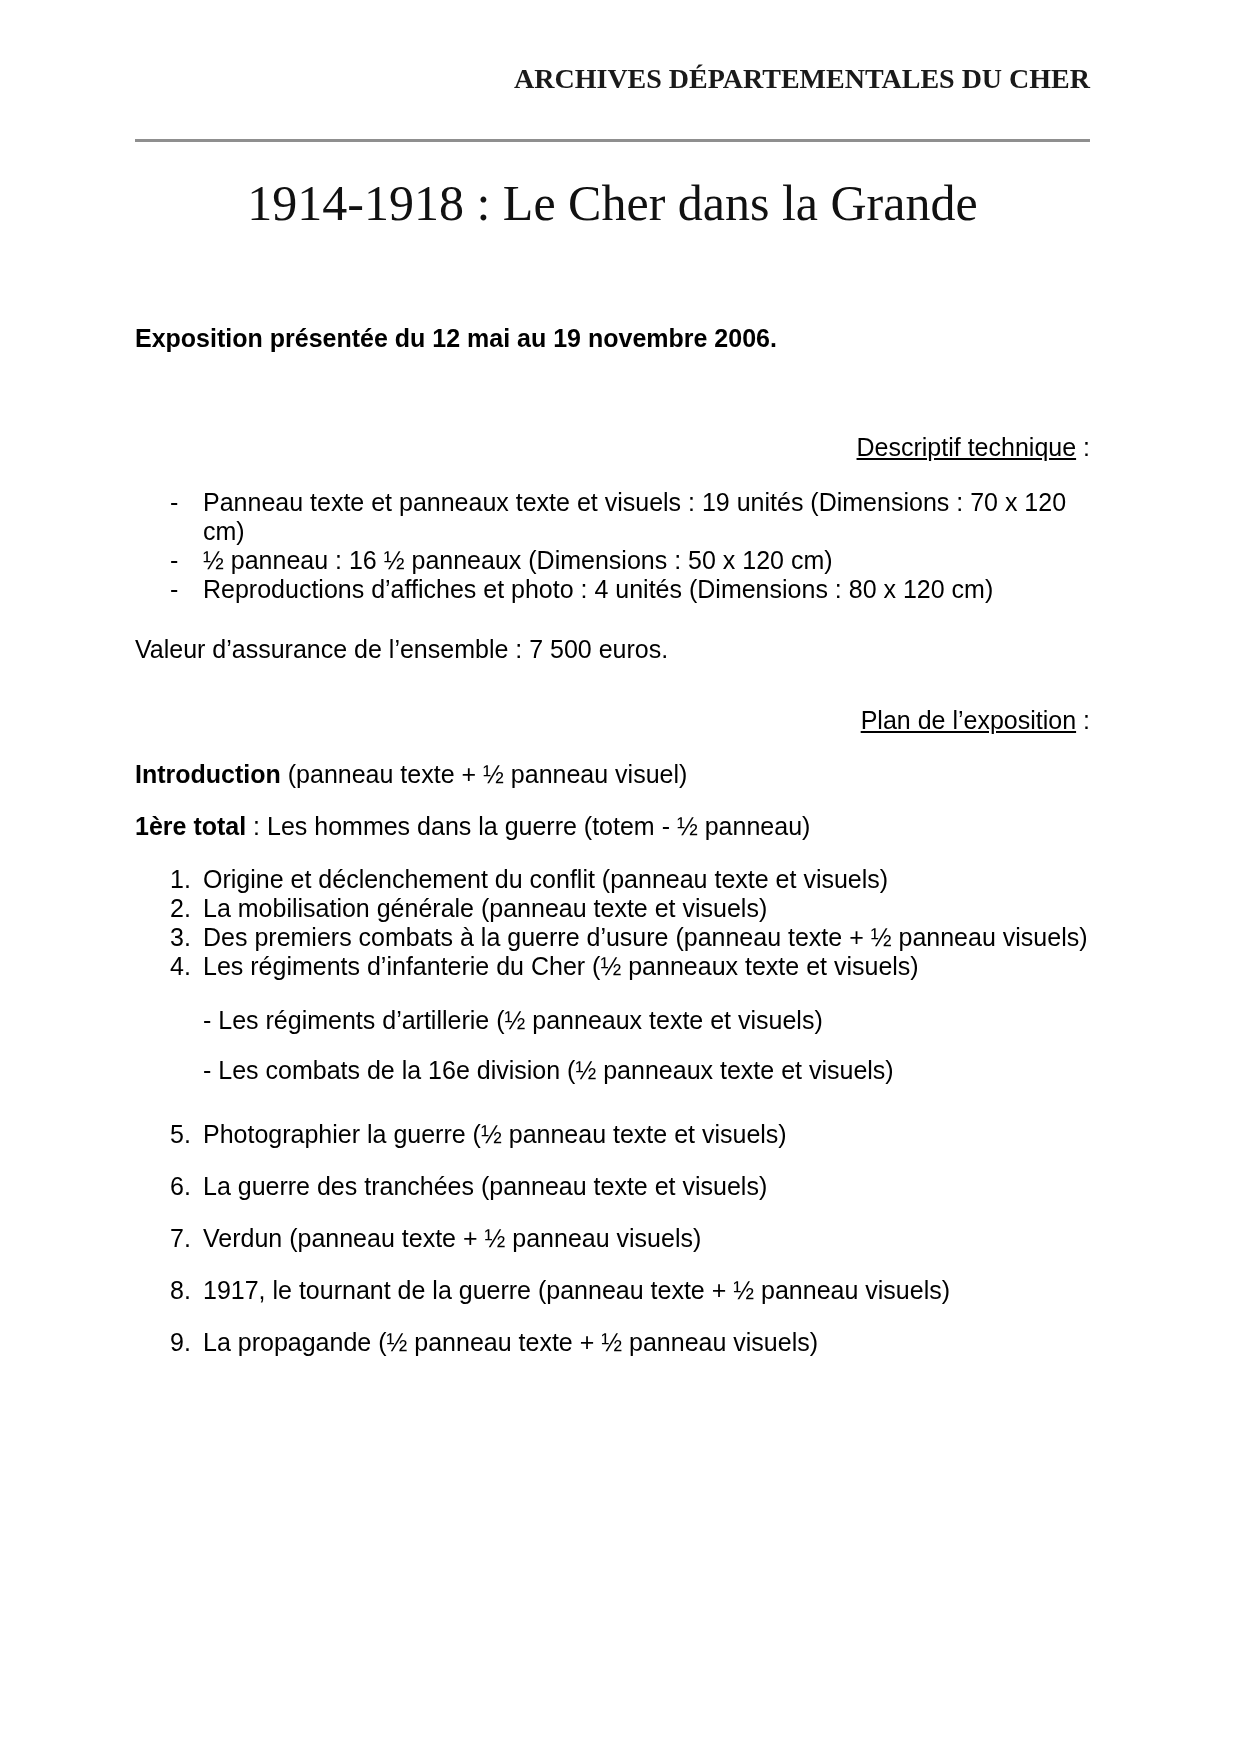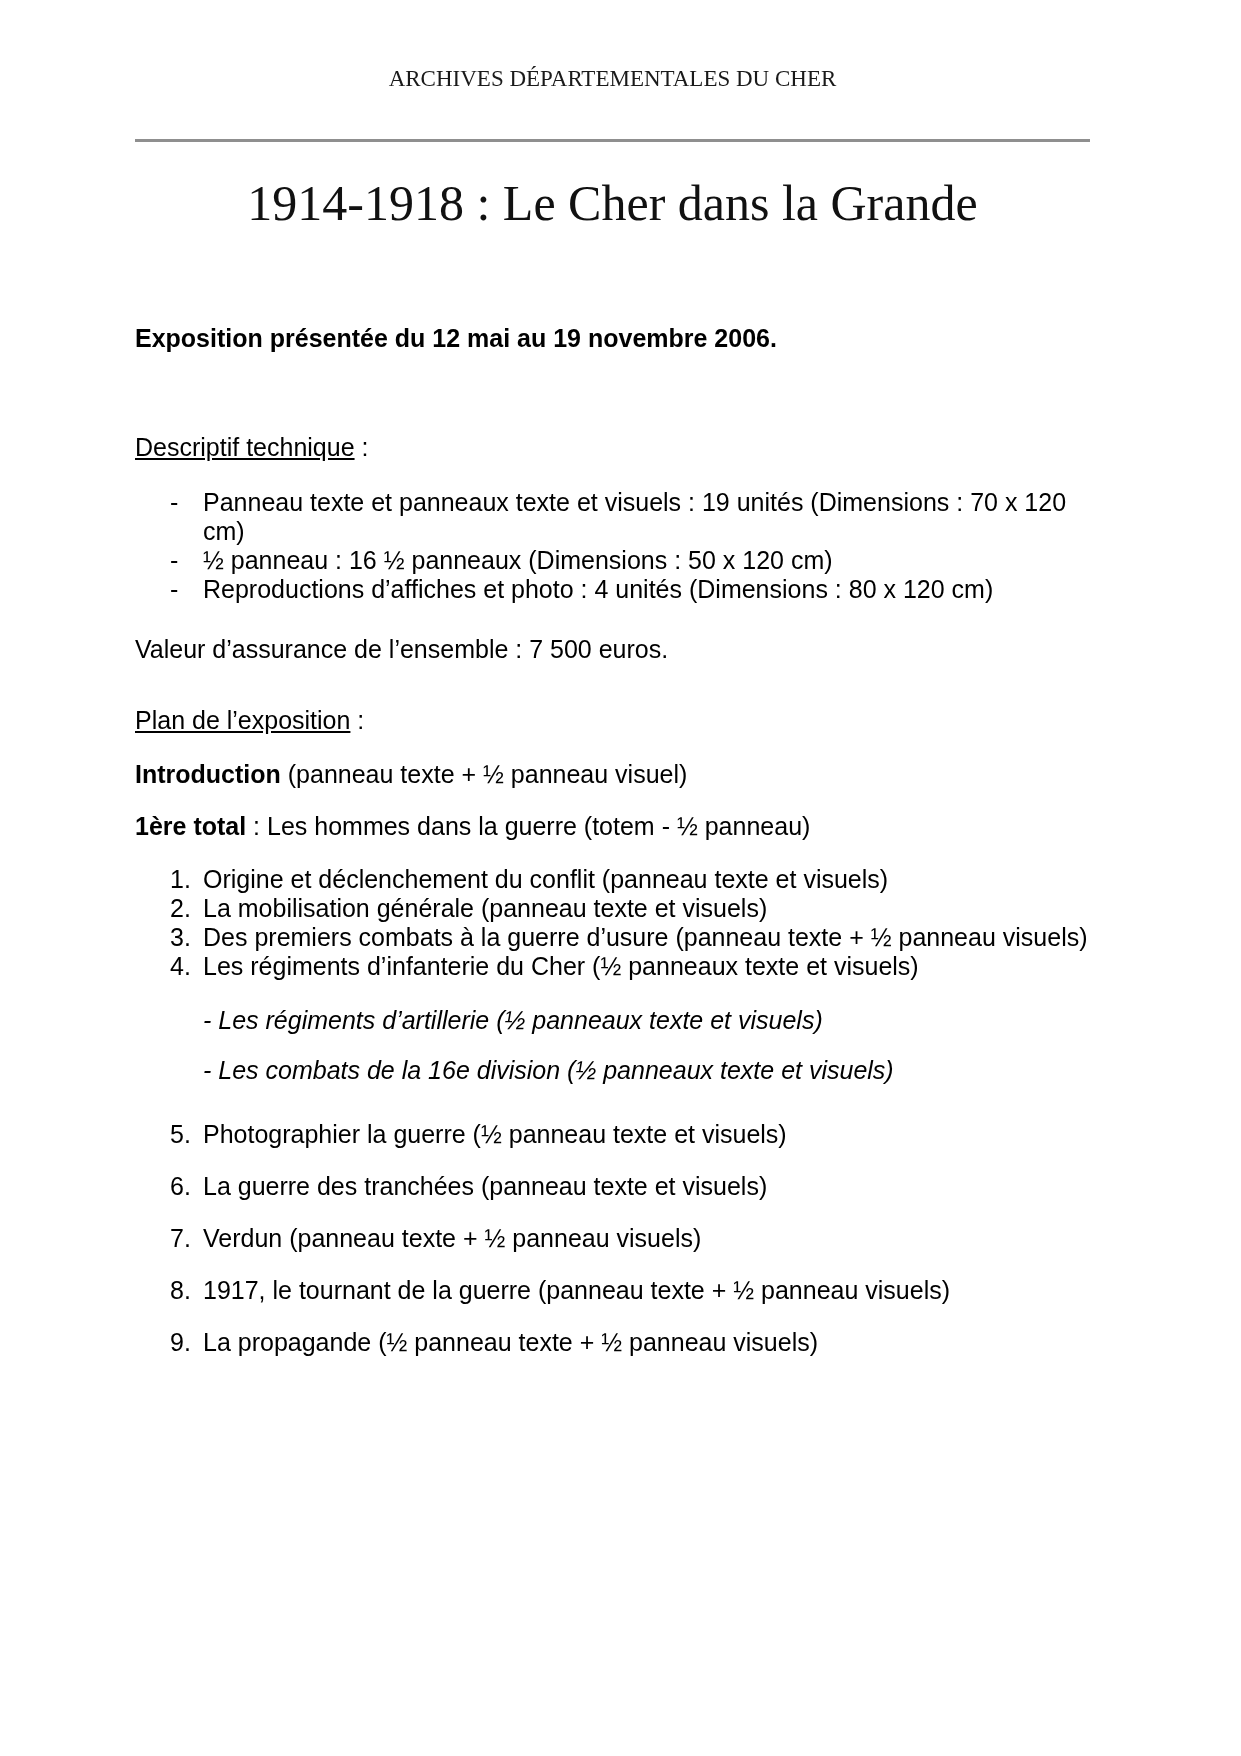--- a/index.html
+++ b/index.html
@@ -10,63 +10,64 @@
     background: #ffffff;
     box-sizing: border-box;
     padding: 64px 151px 0 135px;
     color: #000000;
     font-family: "Liberation Sans", sans-serif;
     font-size: 25px;
     line-height: 29px;
     overflow: hidden;
   }
   .doc-header {
-    text-align: center;
+    text-align: right;
     font-family: "Liberation Serif", serif;
-    font-size: 23px;
+    font-size: 28px;
     line-height: 29px;
     color: #1a1a1a;
+    font-weight: bold;
   }
   .header-rule {
     height: 3px;
     background: #8f8f8f;
     margin-top: 46px;
   }
   .doc-title {
     margin: 26px 0 0 0;
     font-family: "Liberation Serif", serif;
     font-weight: normal;
     font-size: 50px;
     line-height: 70px;
     text-align: center;
     color: #111111;
   }
   .doc-title span { display: block; text-align: center; }
   .expo-date { margin-top: 86px; font-weight: bold; }
-  .section-heading { margin-top: 80px; }
+  .section-heading { margin-top: 80px; text-align: right; }
   .section-heading .u { text-decoration: underline; }
   .para-technique { margin-top: 24px; text-align: justify; }
   .para-panneaux { margin-top: 19px; }
   .b { font-weight: bold; }
   .dash-list { margin-top: 26px; }
   .dash-item, .num-item {
     position: relative;
     padding-left: 68px;
   }
   .marker {
     position: absolute;
     left: 35px;
     top: 0;
   }
   .valeur { margin-top: 31px; }
   .plan-heading { margin-top: 42px; }
   .intro-line { margin-top: 25px; }
   .partie-line { margin-top: 23px; }
   .num-list-tight { margin-top: 24px; }
-  .sub-item { margin-left: 68px; font-style: italic; }
+  .sub-item { margin-left: 68px; }
   .sub-item-1 { margin-top: 25px; }
   .sub-item-2 { margin-top: 21px; }
   .num-spaced-first { margin-top: 35px; }
   .num-spaced { margin-top: 23px; }
 </style>
 </head>
 <body>
 
 <div class="page">
 

